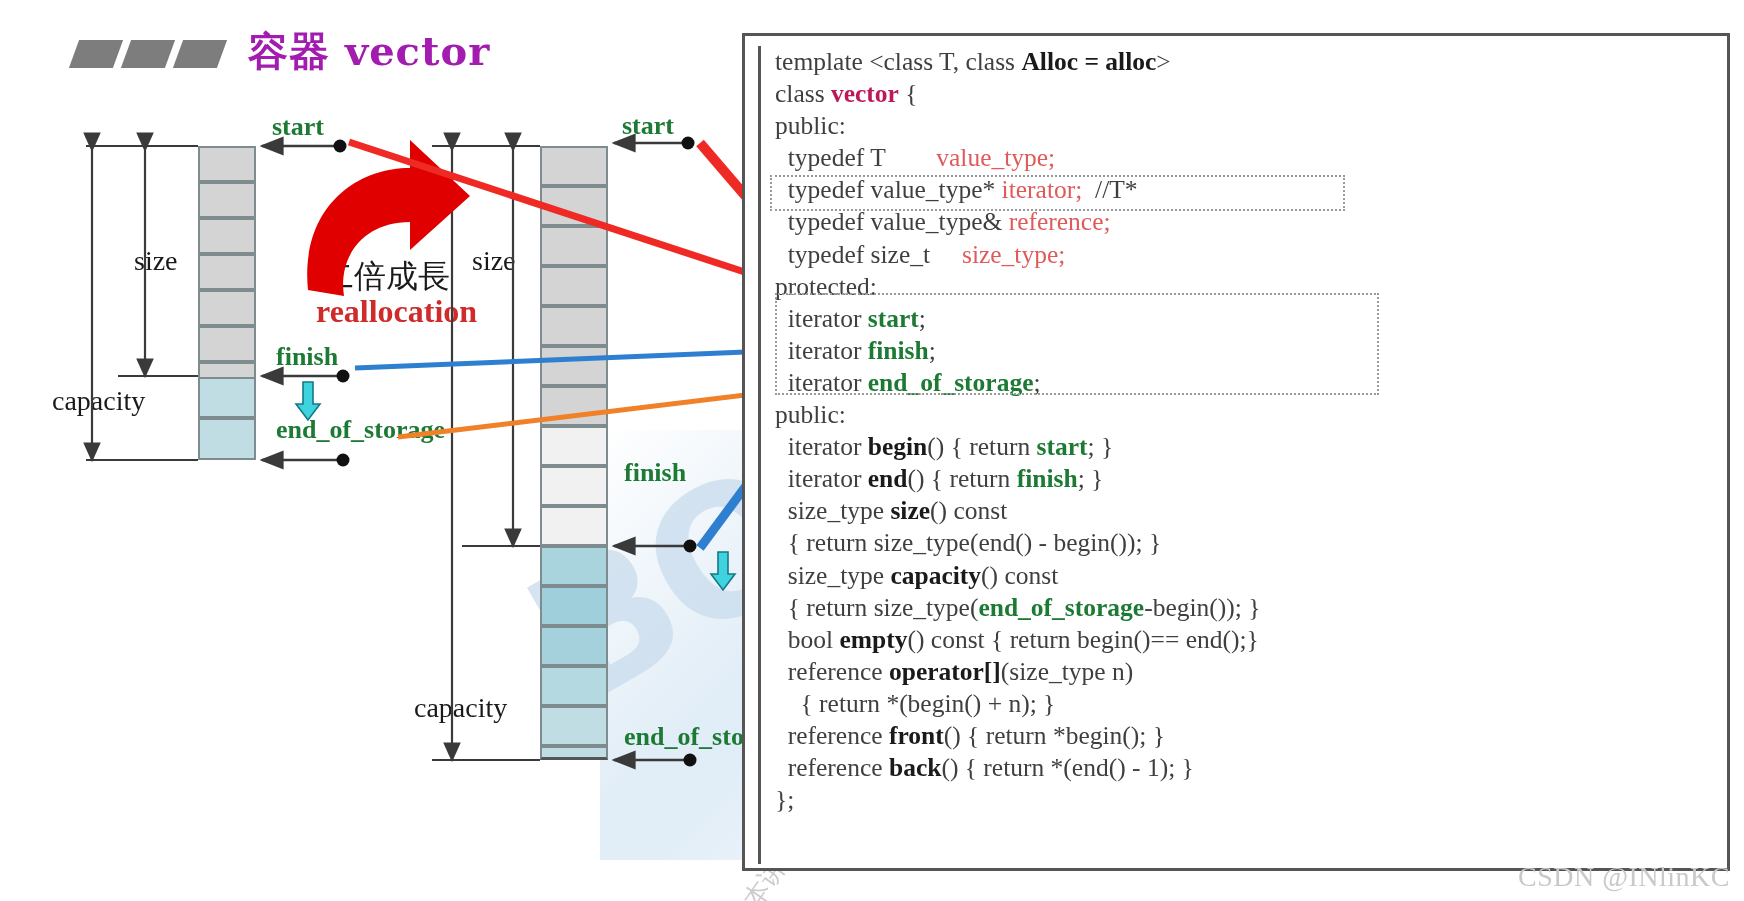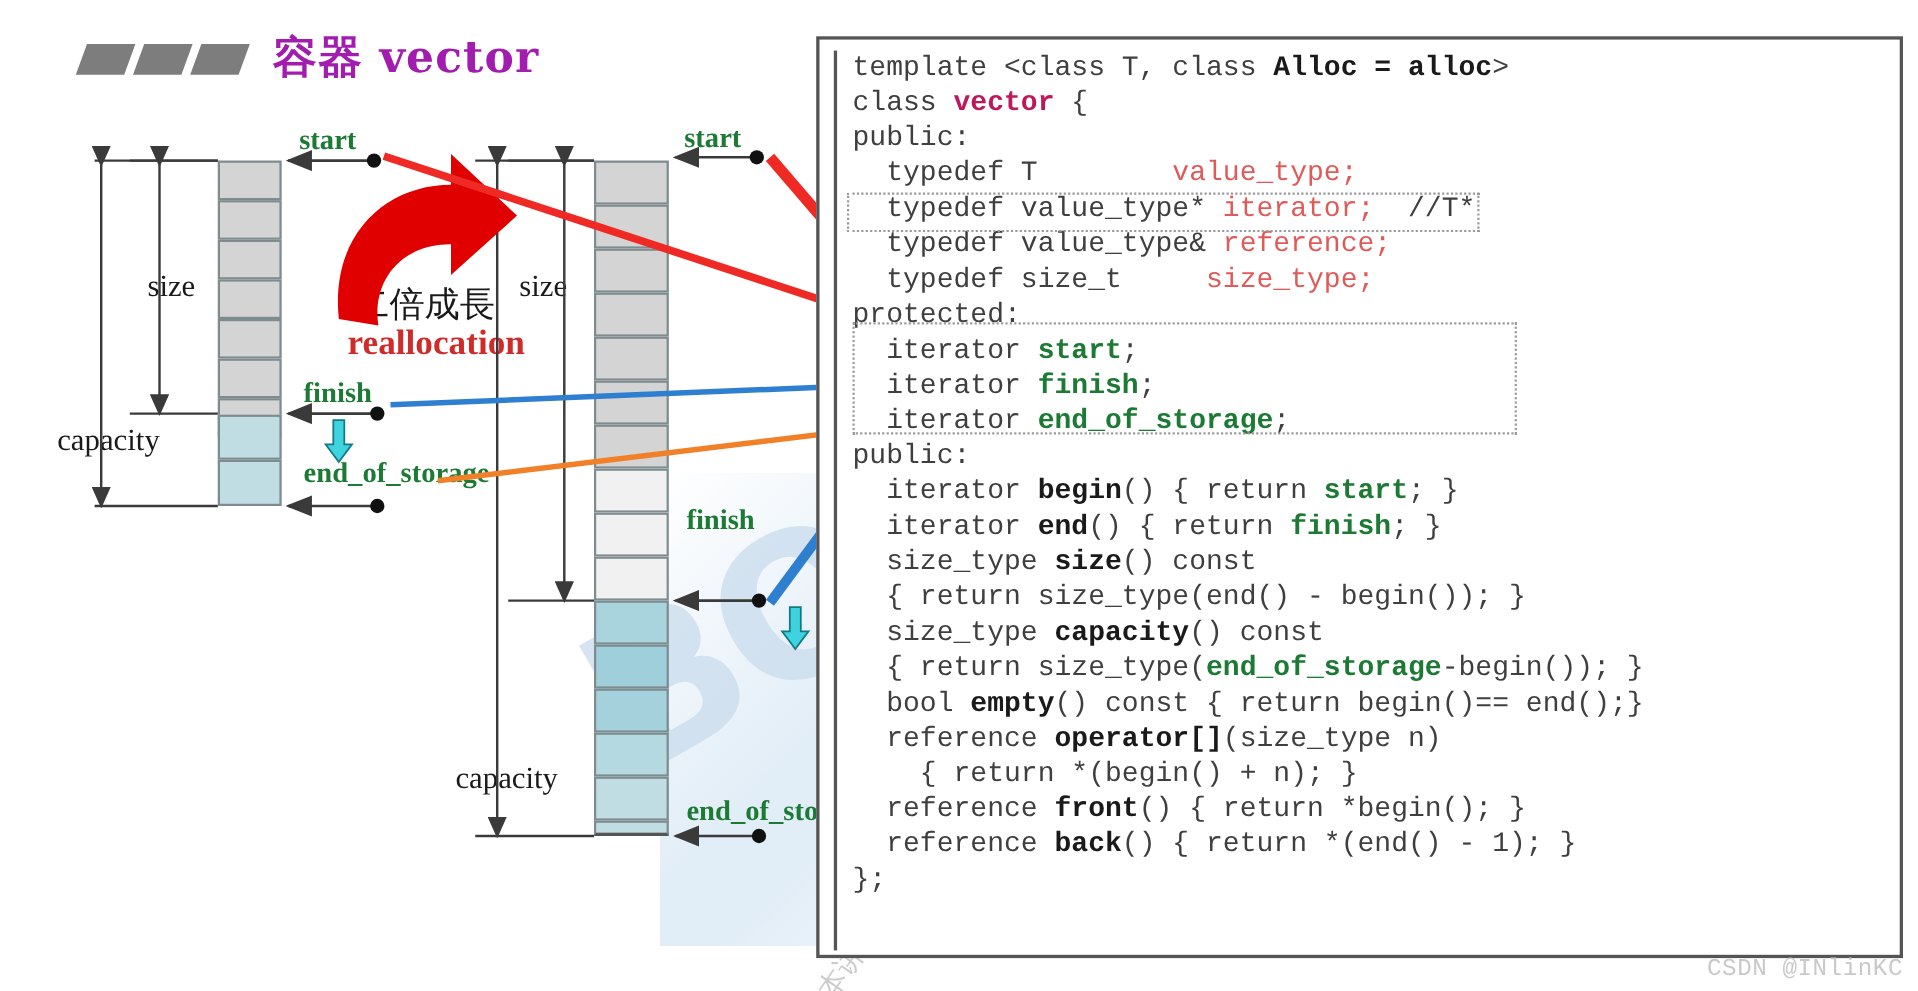--- a/index.html
+++ b/index.html
@@ -17,21 +17,21 @@
   .para.p1{left:4px;} .para.p2{left:56px;} .para.p3{left:108px;}
   #page-title{position:absolute;left:178px;top:-4px;font-size:40px;
     color:#a21caf;font-weight:bold;letter-spacing:1px;white-space:nowrap;
     font-family:"DejaVu Serif","Liberation Serif",serif;}
 
   
   #code-panel{position:absolute;left:742px;top:33px;width:988px;height:838px;
     border:3px solid #555;background:#fff;box-sizing:border-box;}
   #code-panel .inner{position:absolute;left:13px;top:10px;right:6px;bottom:4px;
     border-left:3px solid #555;padding-left:14px;box-sizing:border-box;}
-  #code-block{font-family:Liberation Mono, monospace;
+  #code-block{font-family:Liberation Serif, serif;
     font-size:25.5px;line-height:32.1px;color:#3f3f3f;white-space:pre;
     letter-spacing:0px;}
   .ln{display:block;height:32.1px;white-space:pre;}
   .kw-red{color:#e05a5a;text-align:right;}
   .kw-green{color:#1d7a34;font-weight:bold;}
   .kw-purple{color:#be185d;font-weight:bold;}
   .kw-bold{color:#1a1a1a;font-weight:bold;}
 
   
   .dotbox{position:absolute;border:2px dotted #9a9a9a;box-sizing:border-box;
@@ -52,21 +52,21 @@
   #wm-cn1{position:absolute;left:600px;top:600px;font-size:26px;color:#c0c0c0;
     transform:rotate(-55deg);white-space:nowrap;opacity:.8;pointer-events:none;
     font-family:"DejaVu Sans",sans-serif;}
   #wm-cn2{position:absolute;left:860px;top:200px;font-size:78px;color:#d9d9d9;
     transform:rotate(-18deg);white-space:nowrap;opacity:.75;pointer-events:none;
     font-weight:bold;font-family:"DejaVu Serif",serif;}
   #wm-cn3{position:absolute;left:880px;top:270px;font-size:18px;color:#cfcfcf;
     transform:rotate(-30deg);white-space:nowrap;opacity:.9;pointer-events:none;
     font-family:"DejaVu Sans",sans-serif;}
   #csdn-watermark{position:absolute;right:14px;bottom:8px;color:#c9c9c9;
-    font-size:22px;font-family:Liberation Mono, monospace;letter-spacing:.5px;text-align:right;}
+    font-size:28px;font-family:Liberation Serif, serif;letter-spacing:.5px;text-align:right;}
 
   
   .vcell{position:absolute;box-sizing:border-box;border:2px solid #7e8c90;}
   .label-green{position:absolute;color:#1d7a34;font-weight:bold;
     font-family:"Liberation Serif",serif;white-space:nowrap;}
   .label-black{position:absolute;color:#1a1a1a;
     font-family:"Liberation Serif",serif;white-space:nowrap;}
   .label-red{position:absolute;color:#cf2b2b;font-weight:bold;
     font-family:"Liberation Serif",serif;white-space:nowrap;}
 

